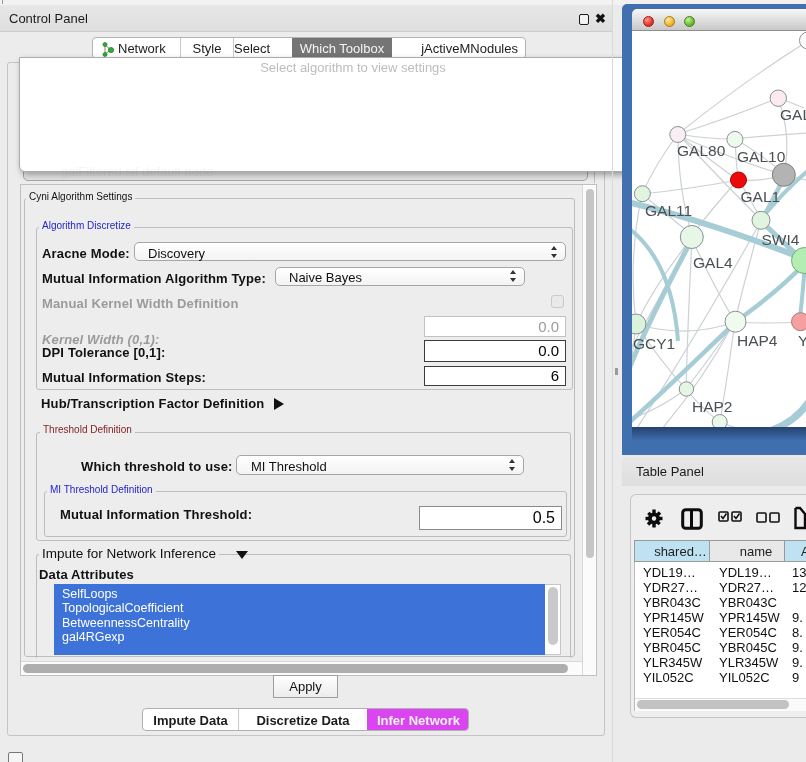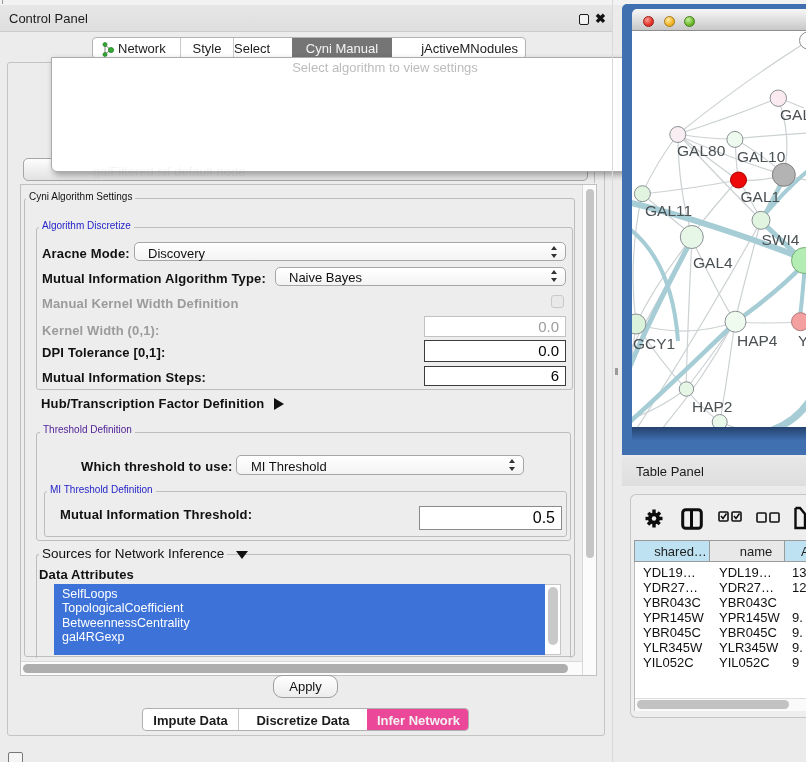--- a/index.html
+++ b/index.html
@@ -36,21 +36,21 @@
         <circle cx="3" cy="2.5" r="2" fill="#33aa33" stroke="#1d7a1d" stroke-width="0.7"></circle>
         <circle cx="9" cy="8" r="2.6" fill="#33aa33" stroke="#1d7a1d" stroke-width="0.7"></circle>
         <circle cx="3" cy="12.5" r="2" fill="#33aa33" stroke="#1d7a1d" stroke-width="0.7"></circle>
       </svg>
   </div>
   <div style="position:absolute;left:87px;top:0;width:1px;height:22px;background:#c9c9c9;"></div>
   <div style="position:absolute;left:88px;top:3px;width:52px;text-align:center;">Style</div>
   <div style="position:absolute;left:140px;top:0;width:1px;height:22px;background:#c9c9c9;"></div>
   <div style="position:absolute;left:141px;top:3px;width:58px;">Select</div>
   <div style="position:absolute;left:199px;top:0;width:100px;height:22px;background:#757575;color:#f4f4f4;">
-      <span style="position:absolute;left:0;top:3px;width:100px;text-align:center;">Cyni Manual</span>
+      <span style="position:absolute;left:0;top:3px;width:100px;text-align:center;">Which Toolbox</span>
     </div>
   <div style="position:absolute;left:299px;top:3px;width:126px;text-align:right;">jActiveMNodules</div>
 </div>
 
 <div class="a" style="left:594px;top:75px;width:1px;height:108px;background:#c0c0c0;"></div>
 <div class="a" style="left:573px;top:101px;width:16px;height:23px;border:2.5px solid #6ba0dd;border-radius:5px;background:#fff;"></div>
 <div class="a" style="left:23px;top:158px;width:565px;height:23px;border:1px solid #a6a6a6;border-radius:5px;background:linear-gradient(#fdfdfd,#e2e2e2);"></div>
 
 <div class="a" style="left:20px;top:184px;width:577px;height:492px;background:#ededed;border:1px solid #c0c0c0;"></div>
 
@@ -65,71 +65,71 @@
 
 <div class="grp" style="left:36px;top:227px;width:537px;height:163px;"></div>
 <div class="grpt" style="left:39px;top:220px;color:#2424c8;">Algorithm Discretize</div>
 
 <div class="lbl" style="left:42px;top:246px;">Aracne Mode:</div>
 <div class="combo" style="left:134px;top:242px;width:432px;height:19px;">
     <span class="txt">Discovery</span>
     <span class="arr"></span>
   </div>
 <div class="lbl" style="left:42px;top:271px;">Mutual Information Algorithm Type:</div>
-<div class="combo" style="left:275px;top:266.5px;width:291px;height:19px;">
+<div class="combo" style="left:275px;top:266.5px;width:250px;height:19px;">
     <span class="txt">Naive Bayes</span>
     <span class="arr"></span>
   </div>
 
 <div class="lbl gray" style="left:42px;top:296px;">Manual Kernel Width Definition</div>
 <div class="a" style="left:551px;top:295px;width:13px;height:13px;background:#e9e9e9;border:1px solid #c9c9c9;border-radius:3px;"></div>
-<div class="lbl gray" style="left:42px;top:323px;">Kernel Width (0,1):</div>
+<div class="lbl gray" style="left:42px;top:332px;font-style:italic;">Kernel Width (0,1):</div>
 <div class="field" style="left:424px;top:316px;width:142px;height:21px;border:1px solid #c2c2c2;line-height:19px;font-size:15px;color:#9b9b9b;">0.0</div>
 <div class="lbl" style="left:42px;top:345px;">DPI Tolerance [0,1]:</div>
 <div class="field" style="left:424px;top:340px;width:142px;height:22px;border:1.5px solid #3c3c3c;line-height:19px;font-size:15px;">0.0</div>
 <div class="lbl" style="left:42px;top:370px;">Mutual Information Steps:</div>
 <div class="field" style="left:424px;top:366px;width:142px;height:20px;border:1.5px solid #3c3c3c;line-height:17px;font-size:15px;">6</div>
 
 <div class="lbl" style="left:41px;top:396px;">Hub/Transcription Factor Definition</div>
 <div class="a" style="left:274px;top:398px;width:0;height:0;border-top:6px solid transparent;border-bottom:6px solid transparent;border-left:10px solid #111;"></div>
 
 <div class="grp" style="left:36px;top:432px;width:535px;height:109px;"></div>
-<div class="grpt" style="left:40px;top:424px;color:#4c1d95;">Threshold Definition</div>
+<div class="grpt" style="left:40px;top:424px;color:#7f1d1d;">Threshold Definition</div>
 <div class="lbl" style="left:81px;top:459px;">Which threshold to use:</div>
 <div class="combo" style="left:236px;top:455px;width:288px;height:20px;">
     <span class="txt" style="left:14px;">MI Threshold</span>
     <span class="arr"></span>
   </div>
 
 <div class="grp" style="left:44px;top:491px;width:523px;height:46px;"></div>
 <div class="grpt" style="left:47px;top:484px;color:#2424c8;">MI Threshold Definition</div>
 <div class="lbl" style="left:60px;top:507px;">Mutual Information Threshold:</div>
 <div class="field" style="left:419px;top:506px;width:143px;height:24px;border:1.5px solid #8a8a8a;line-height:21px;font-size:16px;">0.5</div>
 
 <div class="grp" style="left:36px;top:554px;width:535px;height:104px;border-bottom:none;border-bottom-left-radius:0;border-bottom-right-radius:0;"></div>
-<div class="grpt" style="left:39px;top:546px;color:#111;font-size:13.5px;">Sources for Network Inference</div>
+<div class="grpt" style="left:39px;top:546px;color:#111;font-size:13.5px;">Impute for Network Inference</div>
 <div class="a" style="left:236px;top:551px;width:0;height:0;border-left:6.5px solid transparent;border-right:6.5px solid transparent;border-top:8.5px solid #111;"></div>
 <div class="lbl" style="left:39px;top:567px;">Data Attributes</div>
 
 <div class="a" style="left:54px;top:584px;width:507px;height:71px;background:#fff;border:1px solid #c6c6c6;"></div>
 <div class="a" style="left:54px;top:584px;width:491px;height:71px;background:#3d73d8;color:#fff;font-size:12.5px;line-height:14.4px;padding:3px 0 0 8px;">SelfLoops<br>TopologicalCoefficient<br>BetweennessCentrality<br>gal4RGexp</div>
 <div class="a" style="left:548px;top:587px;width:10px;height:58px;background:#c9c9c9;border-radius:5px;"></div>
 
-<div class="a" style="left:273px;top:675px;width:65px;height:23px;background:linear-gradient(#ffffff,#ececec);border:1px solid #9e9e9e;border-radius:9px;font-size:13px;color:#111;text-align:center;line-height:21px;">Apply</div>
+<div class="a" style="left:273px;top:675px;width:65px;height:23px;background:linear-gradient(#ffffff,#ececec);border:1px solid #9e9e9e;border-radius:0;font-size:13px;color:#111;text-align:center;line-height:21px;">Apply</div>
 
 <div class="a" style="left:142px;top:708px;width:327px;height:23px;background:#fff;border:1px solid #b0b0b0;border-radius:4px;overflow:hidden;font-size:13px;font-weight:bold;color:#1c1c1c;">
   <div style="position:absolute;left:0;top:4px;width:95px;text-align:center;">Impute Data</div>
   <div style="position:absolute;left:95px;top:0;width:1px;height:23px;background:#c9c9c9;"></div>
   <div style="position:absolute;left:96px;top:4px;width:128px;text-align:center;">Discretize Data</div>
-  <div style="position:absolute;left:224px;top:0;width:103px;height:23px;background:#ec4899;">
+  <div style="position:absolute;left:224px;top:0;width:103px;height:23px;background:#d946ef;">
       <span style="position:absolute;left:0;top:4px;width:103px;text-align:center;color:#f2f2f2;">Infer Network</span>
     </div>
 </div>
 
-<div class="a" style="left:19px;top:57px;width:668px;height:115px;background:#fff;border:1px solid #ababab;border-radius:0 0 6px 6px;box-shadow:2px 3px 6px rgba(0,0,0,0.35);margin-left:32px;">
+<div class="a" style="left:19px;top:57px;width:668px;height:115px;background:#fff;border:1px solid #ababab;border-radius:0 0 6px 6px;box-shadow:2px 3px 6px rgba(0,0,0,0.35);">
   <div style="position:absolute;left:0;top:2px;width:100%;text-align:center;font-size:13px;color:#bcbcbc;">Select algorithm to view settings</div>
   <div style="position:absolute;left:41px;top:106px;font-size:13px;color:rgba(100,100,100,0.07);">galFiltered sif default node</div>
 </div>
 
 <div class="a" style="left:612px;top:0;width:1px;height:762px;background:#d9d9d9;"></div>
 
 <div class="a" style="left:615px;top:368px;width:4px;height:7px;border-left:3px solid #9a9a9a;"></div>
 
 <div class="a" style="left:622px;top:4px;width:184px;height:451px;background:#4170b0;border-top-left-radius:5px;"></div>
 <div class="a" style="left:632px;top:9px;width:174px;height:22px;background:linear-gradient(#f7f7f7,#c8c8c8);border-bottom:1px solid #8e8e8e;border-top-left-radius:5px;"></div>
@@ -273,20 +273,21 @@
 <div class="a" style="left:709px;top:540px;width:76px;height:22px;background:#e8e8e8;border:1px solid #9a9a9a;"></div>
 <div class="a" style="left:785px;top:540px;width:21px;height:22px;background:#bfe2f2;border-top:1px solid #9a9a9a;border-bottom:1px solid #9a9a9a;"></div>
 <div class="a" style="left:643px;top:544px;width:75px;text-align:center;font-size:13px;color:#222;">shared…</div>
 <div class="a" style="left:718px;top:544px;width:76px;text-align:center;font-size:13px;color:#222;">name</div>
 <div class="a" style="left:801px;top:544px;font-size:13px;color:#222;">Av</div>
 <div class="a" style="left:636px;top:564.5px;width:170px;font-size:13px;color:#111;line-height:15px;overflow:hidden;height:133.5px;white-space:nowrap;">
   <div><span style="display:inline-block;width:73px;padding-left:7px;">YDL19…</span><span style="display:inline-block;width:76px;padding-left:10px;">YDL19…</span><span style="padding-left:7px;">13</span></div>
   <div><span style="display:inline-block;width:73px;padding-left:7px;">YDR27…</span><span style="display:inline-block;width:76px;padding-left:10px;">YDR27…</span><span style="padding-left:7px;">12</span></div>
   <div><span style="display:inline-block;width:73px;padding-left:7px;">YBR043C</span><span style="display:inline-block;width:76px;padding-left:10px;">YBR043C</span></div>
   <div><span style="display:inline-block;width:73px;padding-left:7px;">YPR145W</span><span style="display:inline-block;width:76px;padding-left:10px;">YPR145W</span><span style="padding-left:7px;">9.</span></div>
+  <div><span style="display:inline-block;width:73px;padding-left:7px;">YER054C</span><span style="display:inline-block;width:76px;padding-left:10px;">YER054C</span><span style="padding-left:7px;">8.</span></div>
   <div><span style="display:inline-block;width:73px;padding-left:7px;">YBR045C</span><span style="display:inline-block;width:76px;padding-left:10px;">YBR045C</span><span style="padding-left:7px;">9.</span></div>
   <div><span style="display:inline-block;width:73px;padding-left:7px;">YLR345W</span><span style="display:inline-block;width:76px;padding-left:10px;">YLR345W</span><span style="padding-left:7px;">9.</span></div>
   <div><span style="display:inline-block;width:73px;padding-left:7px;">YIL052C</span><span style="display:inline-block;width:76px;padding-left:10px;">YIL052C</span><span style="padding-left:7px;">9</span></div>
 </div>
 
 <div class="a" style="left:635px;top:698px;width:171px;height:13px;background:#fafafa;border-top:1px solid #ddd;"></div>
 <div class="a" style="left:637px;top:700px;width:152px;height:9px;background:#c2c2c2;border-radius:5px;"></div>
 
 <div class="a" style="left:8px;top:752px;width:15px;height:12px;border:1.5px solid #777;border-radius:2px;background:#f5f5f5;"></div>
 

